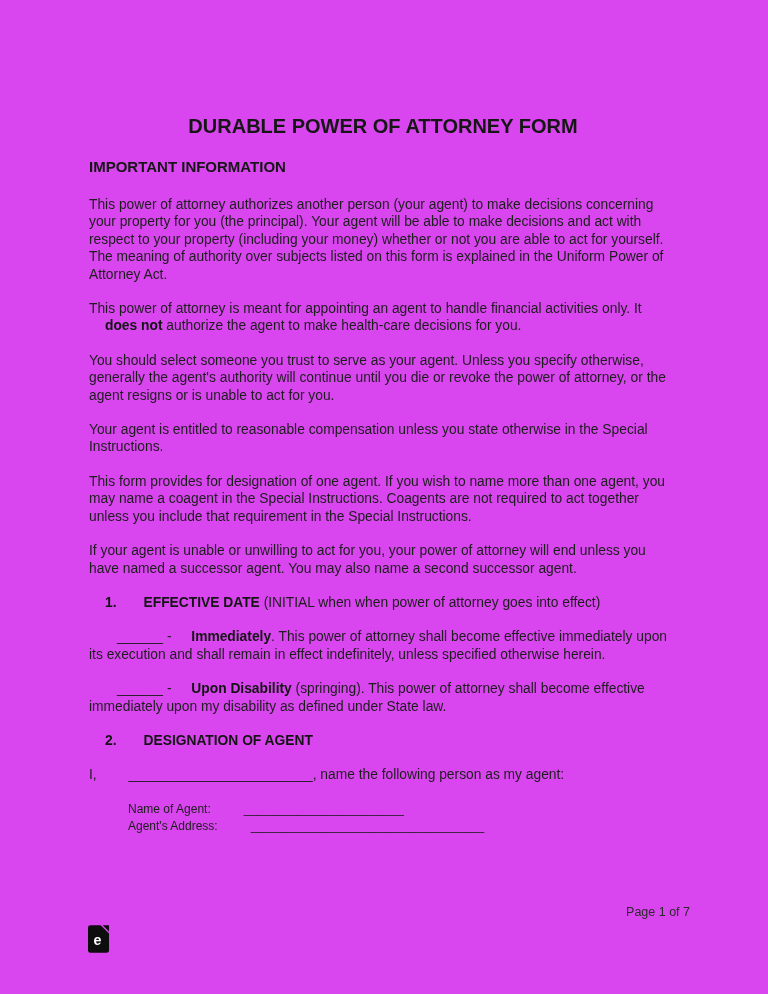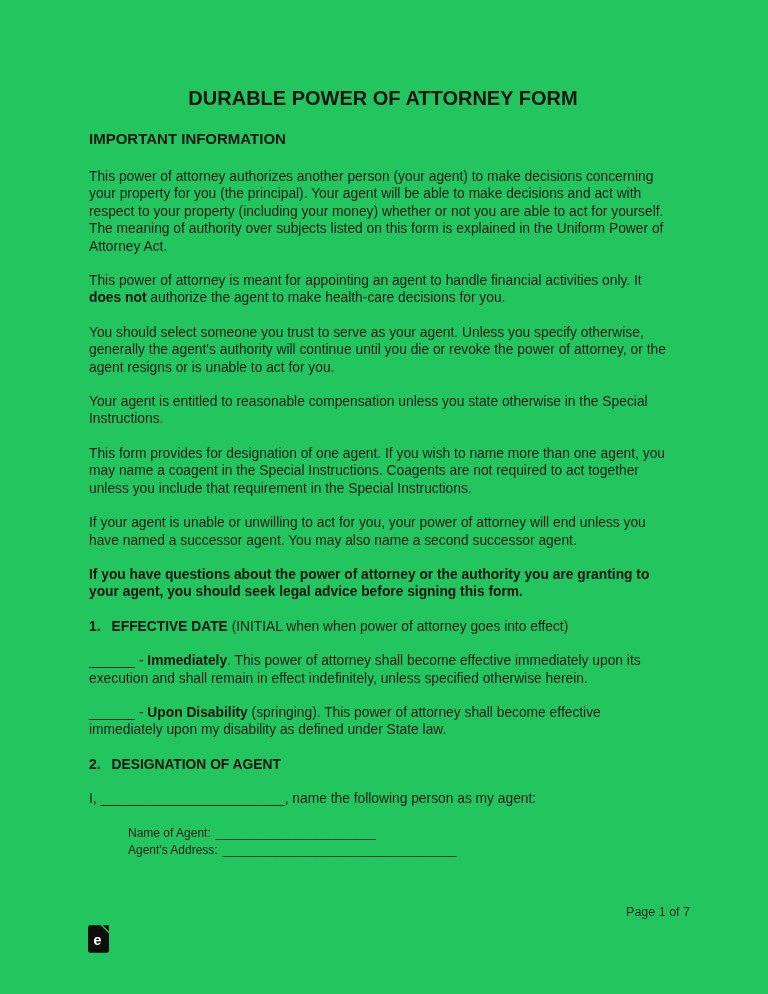--- a/index.html
+++ b/index.html
@@ -5,25 +5,25 @@
   html, body {
     margin: 0;
     padding: 0;
     background: #ffffff;
   }
   .page {
     position: relative;
     width: 768px;
     height: 994px;
     margin: 0 auto;
-    background: #22c55e;
+    background: #d946ef;
     font-family: "Liberation Sans", "DejaVu Sans", sans-serif;
     color: #1d1d1d;
     box-sizing: border-box;
-    padding: 86px 91px 0 89px;
+    padding: 114px 91px 0 89px;
     overflow: hidden;
   }
   .doc-title {
     font-size: 20px;
     font-weight: bold;
     text-align: center;
     line-height: 24px;
     margin: 0 0 20px 0;
     color: #161616;
   }
@@ -32,27 +32,28 @@
     font-weight: bold;
     line-height: 18px;
     margin: 0 0 20px 0;
     color: #161616;
   }
   .para {
     font-size: 13.8px;
     line-height: 17.4px;
     margin: 0 0 17px 0;
   }
-  .para b { color: #141414; }
+  .para b { color: #141414; margin-left: 16px; }
   .bold-para { font-weight: bold; color: #141414; }
   .sec-num { margin-right: 11px; }
   .blank {
     letter-spacing: 0;
     white-space: nowrap;
     color: #1d1d1d;
+    margin-left: 28px;
   }
   .agent-fields { margin-left: 39px; }
   .field-row {
     font-size: 12px;
     line-height: 17.4px;
   }
   .field-label { margin-right: 5px; }
   .footer-logo {
     position: absolute;
     left: 88px;
@@ -87,21 +88,20 @@
   <p class="para"><span>This power of attorney is meant for appointing an agent to handle financial activities only. It </span><b>does not</b><span> authorize the agent to make health-care decisions for you.</span></p>
 
   <p class="para">You should select someone you trust to serve as your agent. Unless you specify otherwise, generally the agent's authority will continue until you die or revoke the power of attorney, or the agent resigns or is unable to act for you.</p>
 
   <p class="para">Your agent is entitled to reasonable compensation unless you state otherwise in the Special Instructions.</p>
 
   <p class="para">This form provides for designation of one agent. If you wish to name more than one agent, you may name a coagent in the Special Instructions. Coagents are not required to act together unless you include that requirement in the Special Instructions.</p>
 
   <p class="para">If your agent is unable or unwilling to act for you, your power of attorney will end unless you have named a successor agent. You may also name a second successor agent.</p>
 
-  <p class="para bold-para">If you have questions about the power of attorney or the authority you are granting to your agent, you should seek legal advice before signing this form.</p>
 
   <p class="para"><b class="sec-num">1.</b><b>EFFECTIVE DATE</b>
     <span>(INITIAL when when power of attorney goes into effect)</span></p>
 
   <p class="para"><span class="blank">______</span><span> - </span><b>Immediately</b><span>. This power of attorney shall become effective immediately upon its execution and shall remain in effect indefinitely, unless specified otherwise herein.</span></p>
 
   <p class="para"><span class="blank">______</span><span> - </span><b>Upon Disability</b><span> (springing). This power of attorney shall become effective immediately upon my disability as defined under State law.</span></p>
 
   <p class="para"><b class="sec-num">2.</b><b>DESIGNATION OF AGENT</b></p>
 

